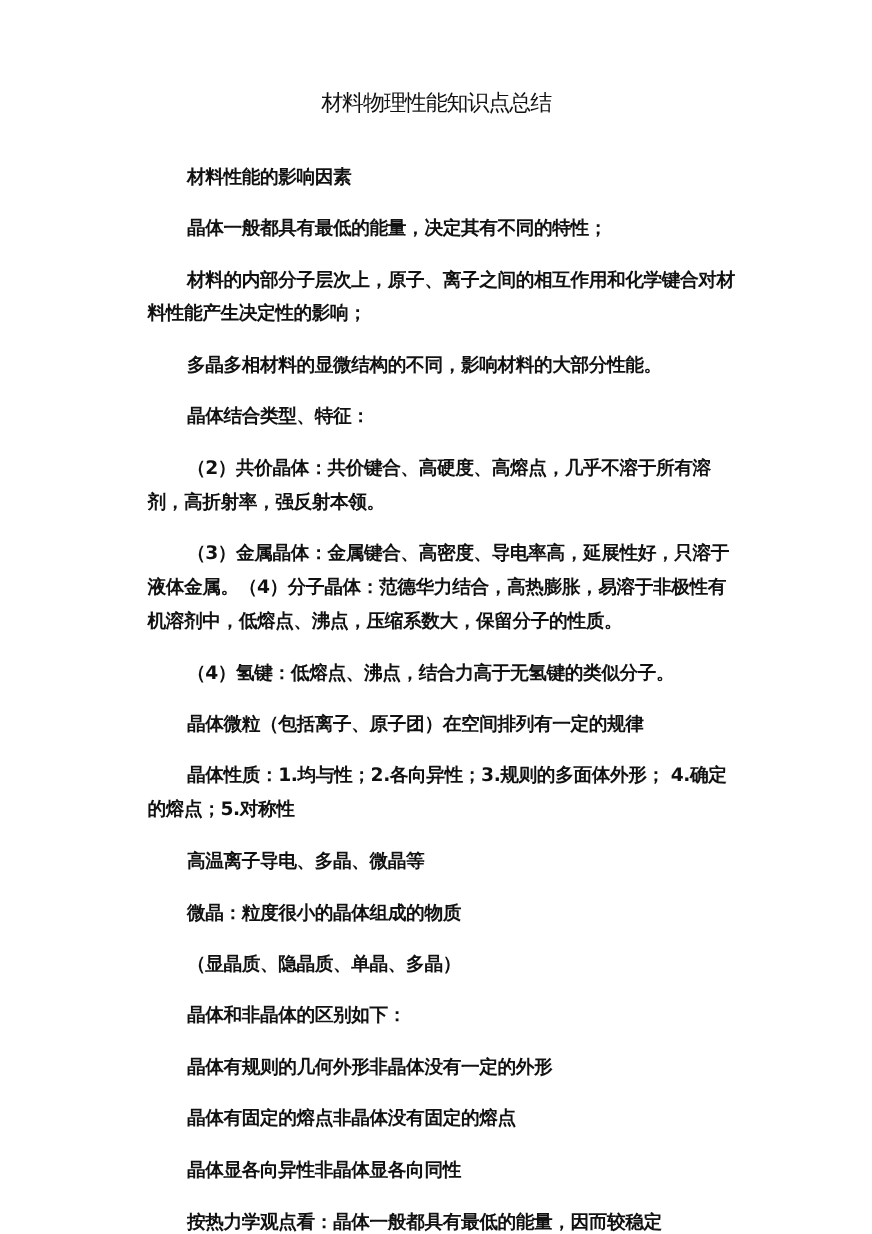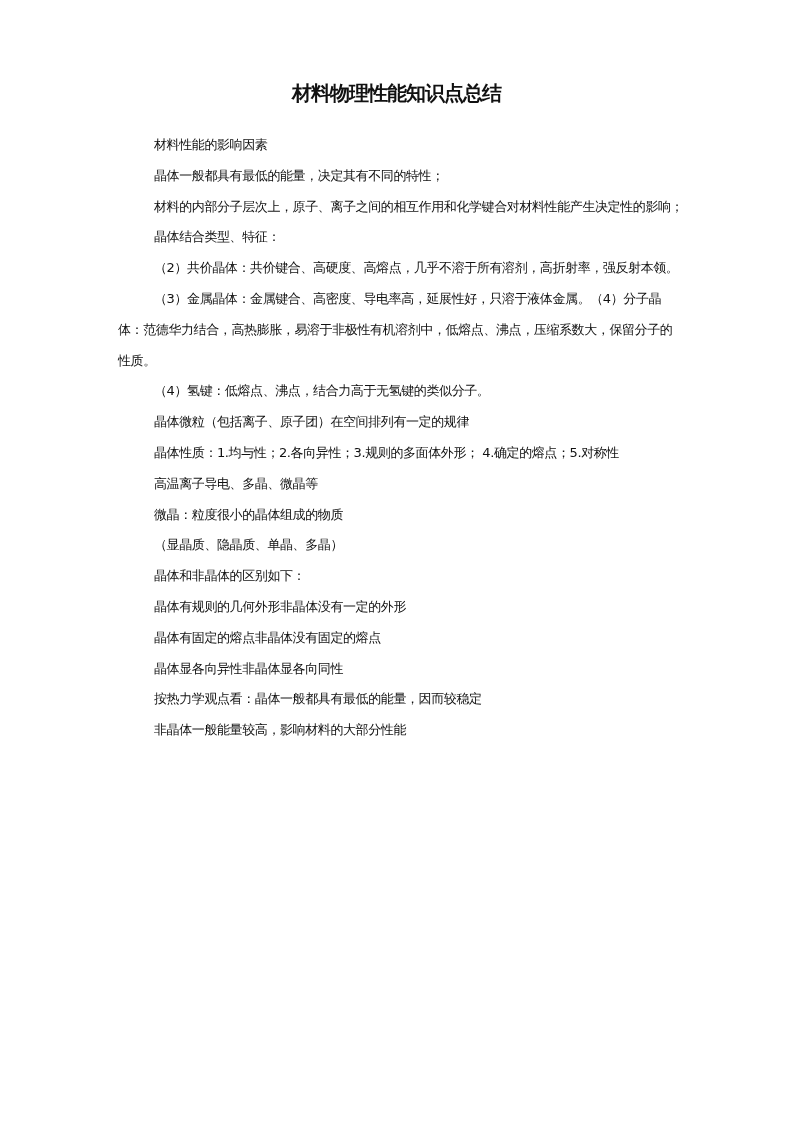--- a/index.html
+++ b/index.html
@@ -1,33 +1,34 @@
 <!DOCTYPE html>
 <html><head>
 <meta charset="utf-8">
 <style>
   html, body { margin: 0; padding: 0; background: #ffffff; }
   body { width: 793px; height: 1122px; position: relative; overflow: hidden;
          font-family: "DejaVu Sans", "Liberation Sans", sans-serif; color: #111111; }
   .page { position: absolute; left: 0; top: 0; width: 793px; height: 1122px; background: #ffffff; }
   .title { position: absolute; top: 80px; left: 0; width: 793px; text-align: center;
-           font-size: 20px; font-weight: bold; letter-spacing: -1px; color: #111; }
+           font-size: 20px; font-weight: normal; letter-spacing: -1px; color: #111; }
   .body { position: absolute; top: 130px; left: 118px; width: 566px; }
-  .p { font-size: 13px; line-height: 30.8px; text-indent: 36px; margin: 0; white-space: normal;
-       letter-spacing: -0.4px; }
+  .p { font-size: 17px; line-height: 30.8px; text-indent: 36px; margin: 16px; white-space: normal;
+       letter-spacing: -0.4px; font-weight: bold; }
 </style>
 </head>
 <body>
 
 <div class="page">
   <div class="title">材料物理性能知识点总结</div>
   <div class="body">
     <p class="p">材料性能的影响因素</p>
     <p class="p">晶体一般都具有最低的能量，决定其有不同的特性；</p>
     <p class="p">材料的内部分子层次上，原子、离子之间的相互作用和化学键合对材料性能产生决定性的影响；</p>
+    <p class="p">多晶多相材料的显微结构的不同，影响材料的大部分性能。</p>
     <p class="p">晶体结合类型、特征：</p>
     <p class="p">（2）共价晶体：共价键合、高硬度、高熔点，几乎不溶于所有溶剂，高折射率，强反射本领。</p>
     <p class="p">（3）金属晶体：金属键合、高密度、导电率高，延展性好，只溶于液体金属。（4）分子晶体：范德华力结合，高热膨胀，易溶于非极性有机溶剂中，低熔点、沸点，压缩系数大，保留分子的性质。</p>
     <p class="p">（4）氢键：低熔点、沸点，结合力高于无氢键的类似分子。</p>
     <p class="p">晶体微粒（包括离子、原子团）在空间排列有一定的规律</p>
     <p class="p">晶体性质：1.均与性；2.各向异性；3.规则的多面体外形； 4.确定的熔点；5.对称性</p>
     <p class="p">高温离子导电、多晶、微晶等</p>
     <p class="p">微晶：粒度很小的晶体组成的物质</p>
     <p class="p">（显晶质、隐晶质、单晶、多晶）</p>
     <p class="p">晶体和非晶体的区别如下：</p>

